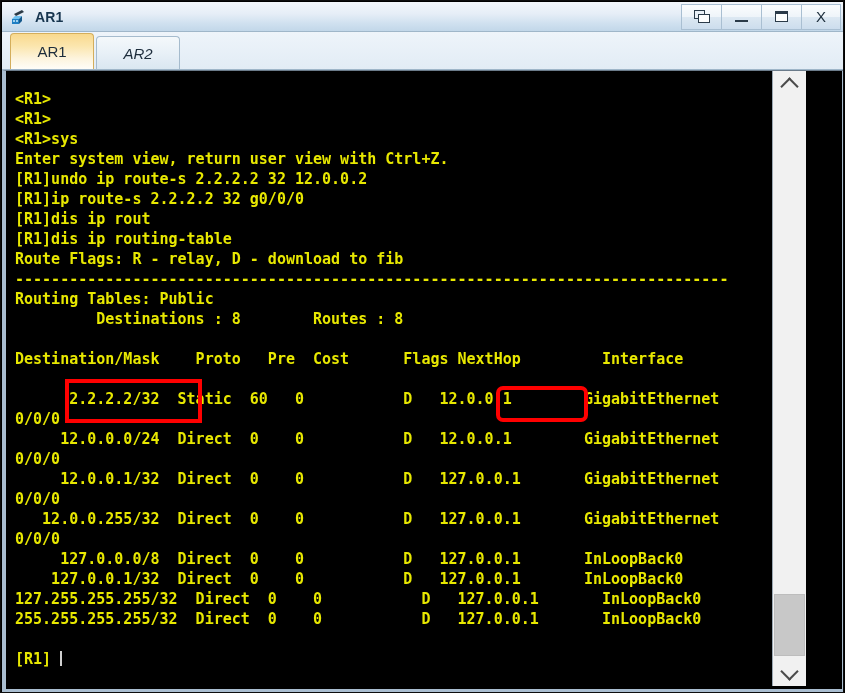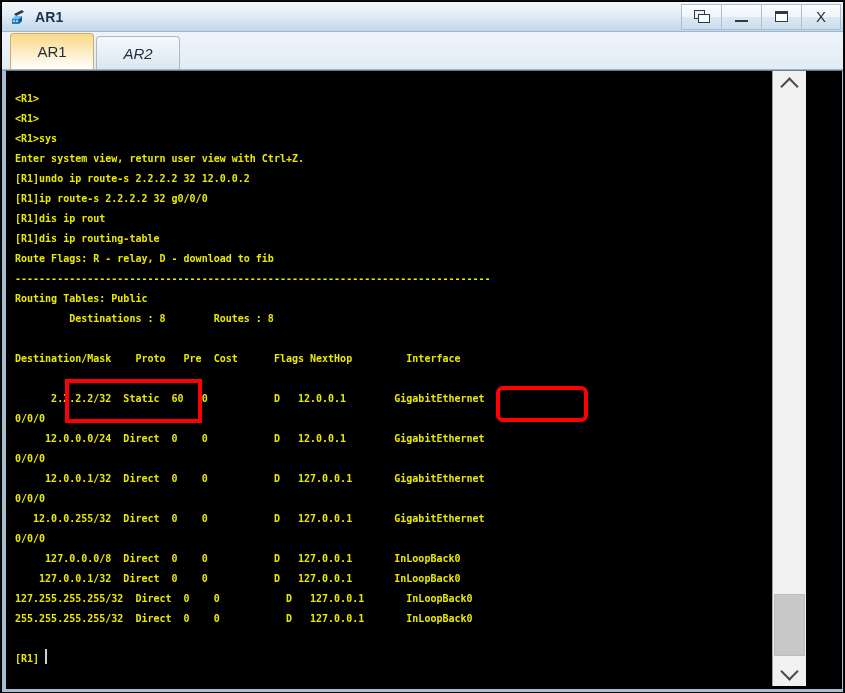--- a/index.html
+++ b/index.html
@@ -170,21 +170,21 @@
     background: #000000;
     overflow: hidden;
     padding-top: 18px;
     box-sizing: border-box;
   }
   pre.console {
     margin: 0;
     padding: 0 0 0 9px;
     color: #e8e800;
     font-family: "DejaVu Sans Mono", "Liberation Mono", monospace;
-    font-size: 10px;
+    font-size: 15px;
     line-height: 20px;
     letter-spacing: 0px;
     white-space: pre;
     font-weight: bold;
   }
   .cursor {
     display: inline-block;
     width: 2px;
     height: 15px;
     background: #cfcfcf;

